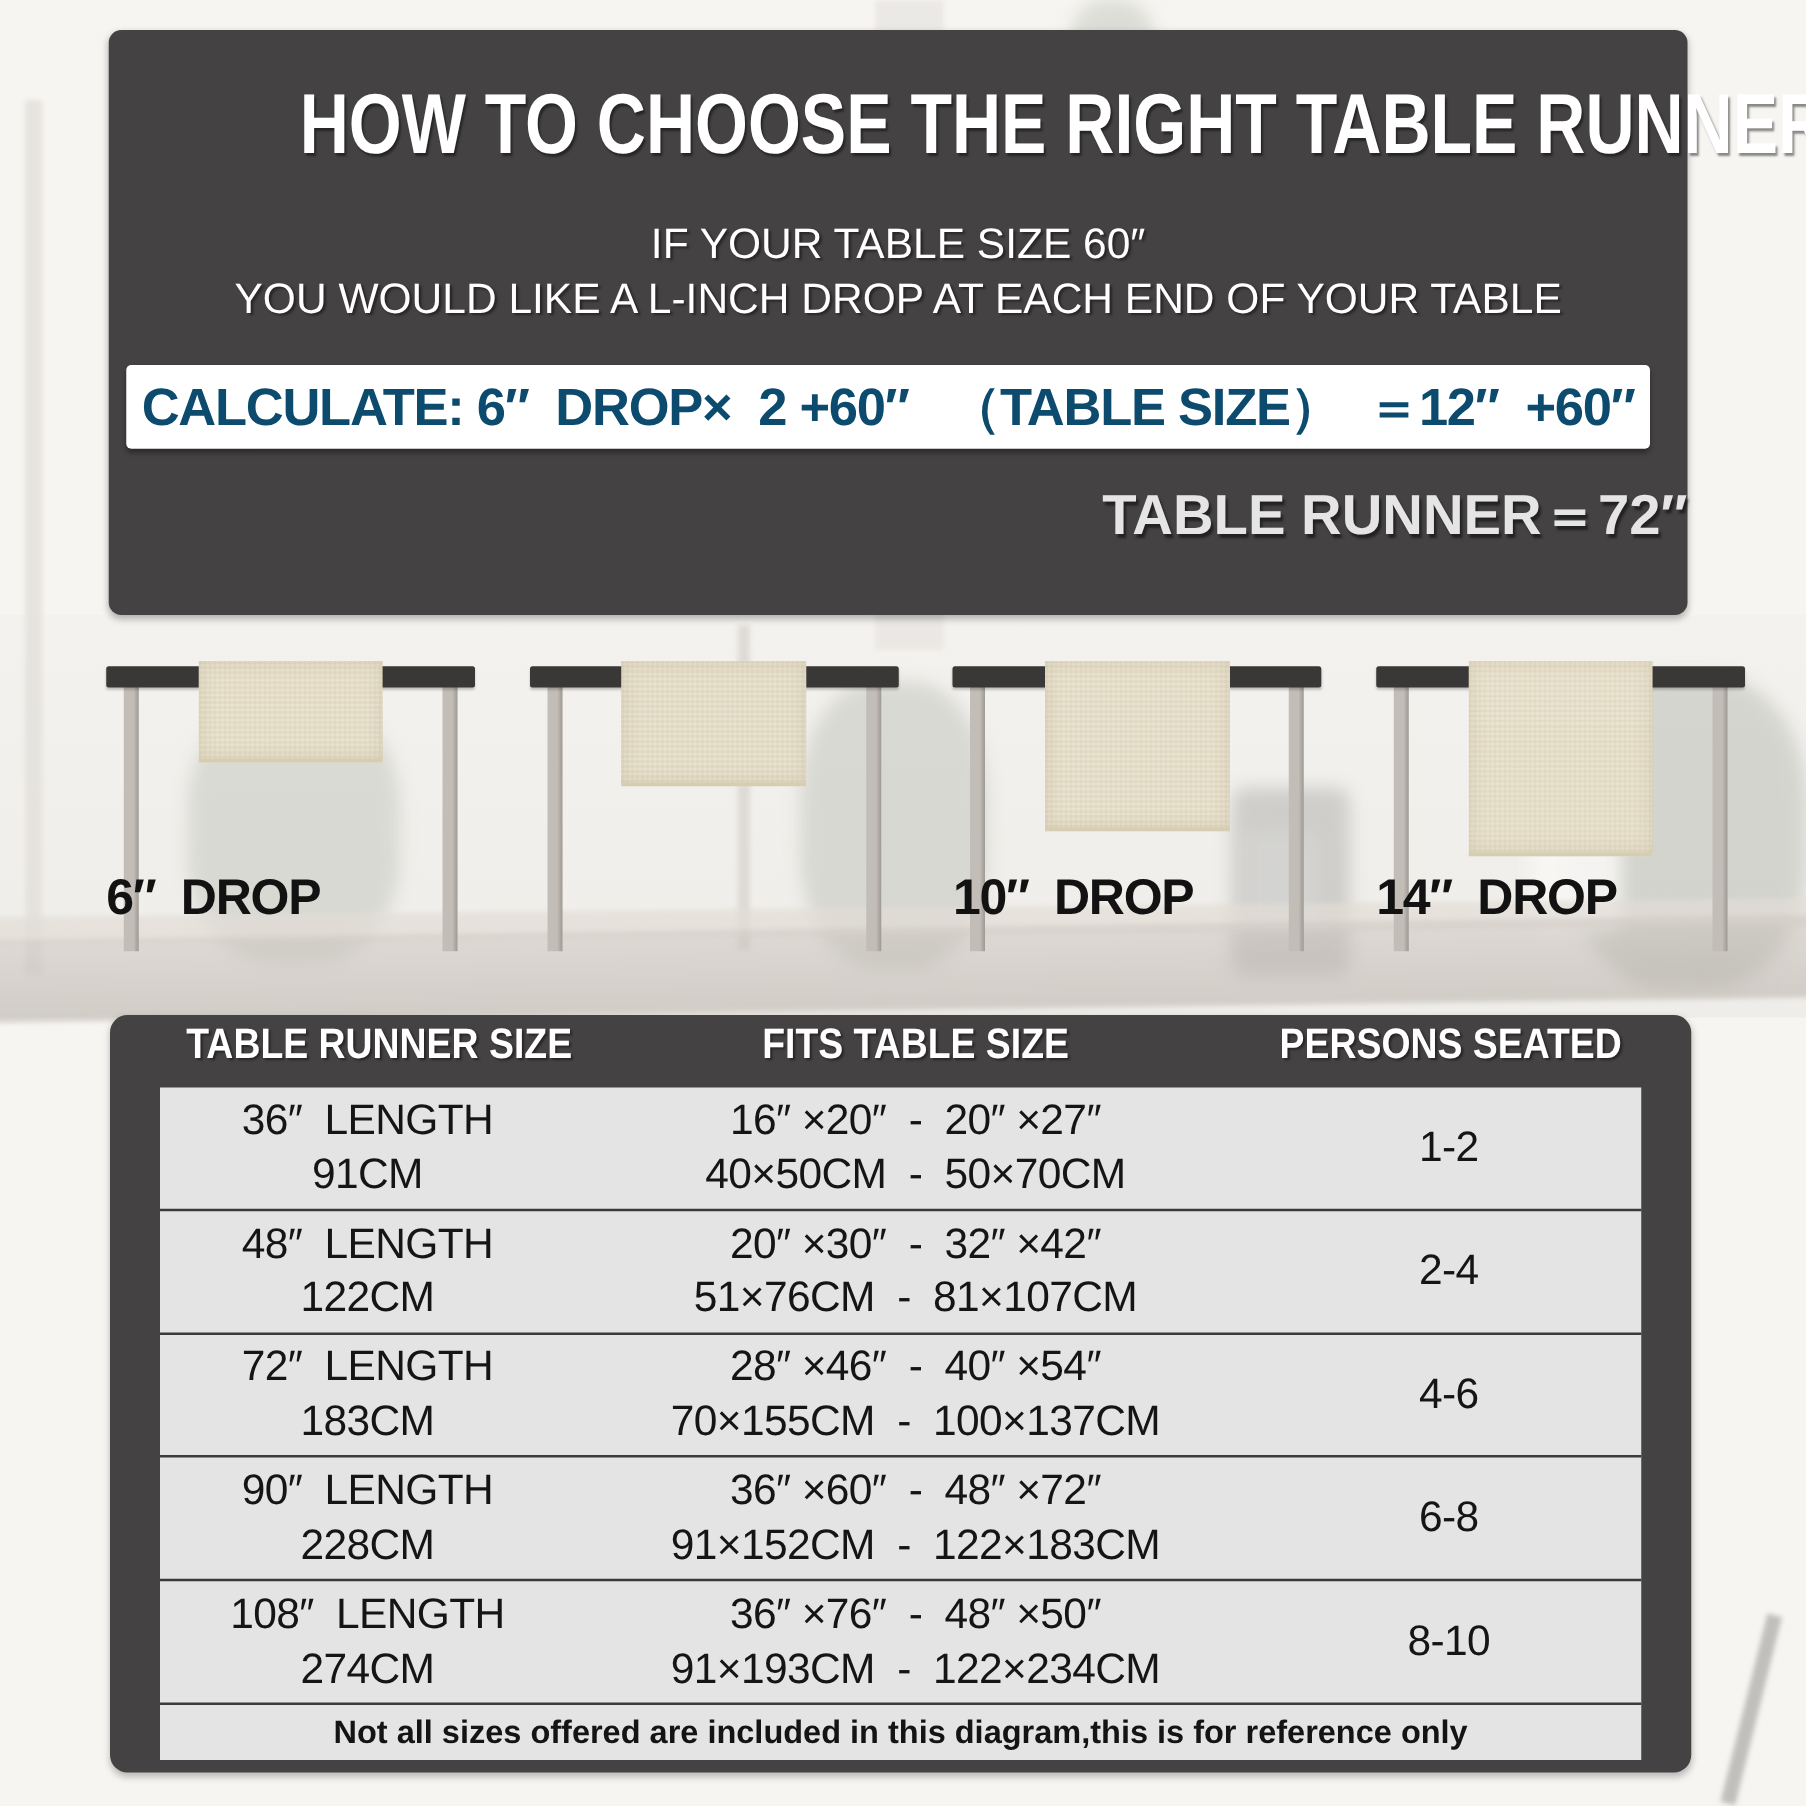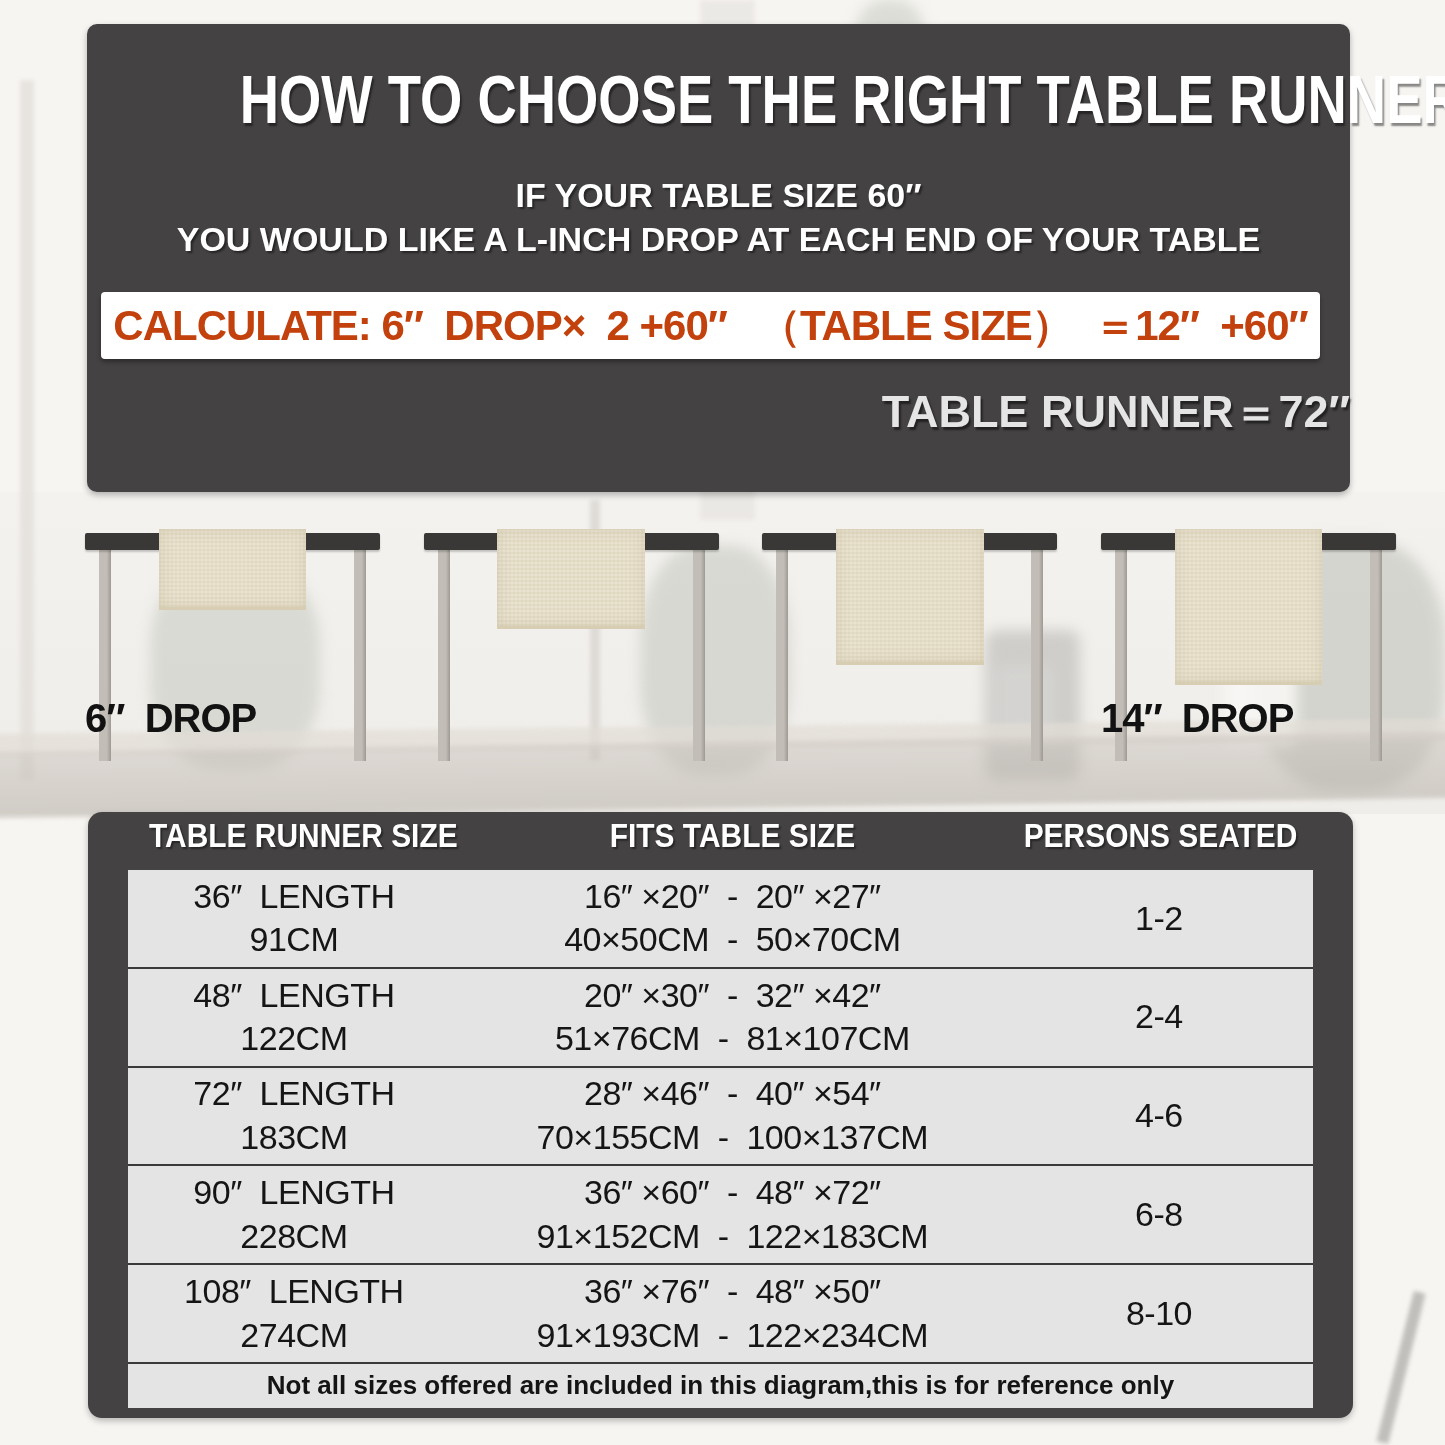--- a/index.html
+++ b/index.html
@@ -21,28 +21,28 @@
     background:linear-gradient(#cdc6bf,#b3aca4);opacity:.5;filter:blur(2px);transform:rotate(-.8deg);}
   
   .header-box{position:absolute;left:87px;top:24px;width:1263px;height:468px;
     background:var(--panel-dark,#454243);border-radius:10px;
     box-shadow:0 3px 6px rgba(0,0,0,.28);}
   .hb-title{position:absolute;top:36px;left:0;width:100%;text-align:center;
     font-size:68px;font-weight:700;color:#fff;white-space:nowrap;
     text-shadow:2px 3px 2px rgba(0,0,0,.45);}
   .hb-title span{display:inline-block;transform:scaleX(.8);transform-origin:center;}
   .hb-sub{position:absolute;left:0;width:100%;text-align:center;
-    font-size:34px;font-weight:700;color:#fff;white-space:pre;
+    font-size:34px;font-weight:400;color:#fff;white-space:pre;
     text-shadow:2px 2px 2px rgba(0,0,0,.45);}
   .hb-sub1{top:152px;} .hb-sub2{top:196px;}
   .calc-band{position:absolute;left:14px;top:268px;width:1219px;height:67px;
     background:var(--band-white,#ffffff);border-radius:4px;
     display:flex;align-items:center;justify-content:center;
     box-shadow:0 3px 4px rgba(0,0,0,.35);}
-  .calc-text{font-size:42px;font-weight:700;color:#c2410c;white-space:pre;letter-spacing:-1px;text-align:center;}
+  .calc-text{font-size:42px;font-weight:700;color:#0c4a6e;white-space:pre;letter-spacing:-1px;text-align:center;}
   .hb-result{position:absolute;top:358px;left:0;width:100%;text-align:right;
     font-size:45px;font-weight:700;color:#e5e5e5;white-space:pre;
     text-shadow:2px 3px 2px rgba(0,0,0,.5);}
   
   .diagram{position:absolute;left:85px;top:524px;width:1311px;height:288px;
     display:flex;justify-content:space-between;}
   .fig{position:relative;width:295px;height:288px;}
   .leg{position:absolute;top:24px;width:12px;height:213px;
     background:linear-gradient(90deg,#c2beb7 0 65%,#9e9a93);}
   .leg-l{left:14px;} .leg-r{right:14px;}
@@ -131,20 +131,21 @@
       <div class="leg leg-r"></div>
       <div class="ttop"></div>
       <div class="runner" style="height: 97px;"></div>
     </div>
 
     <div class="fig">
       <div class="leg leg-l"></div>
       <div class="leg leg-r"></div>
       <div class="ttop"></div>
       <div class="runner" style="height: 133px;"></div>
+      <div class="drop-label">10″  DROP</div>
     </div>
 
     <div class="fig">
       <div class="leg leg-l"></div>
       <div class="leg leg-r"></div>
       <div class="ttop"></div>
       <div class="runner" style="height: 153px;"></div>
       <div class="drop-label">14″  DROP</div>
     </div>
   </div>

